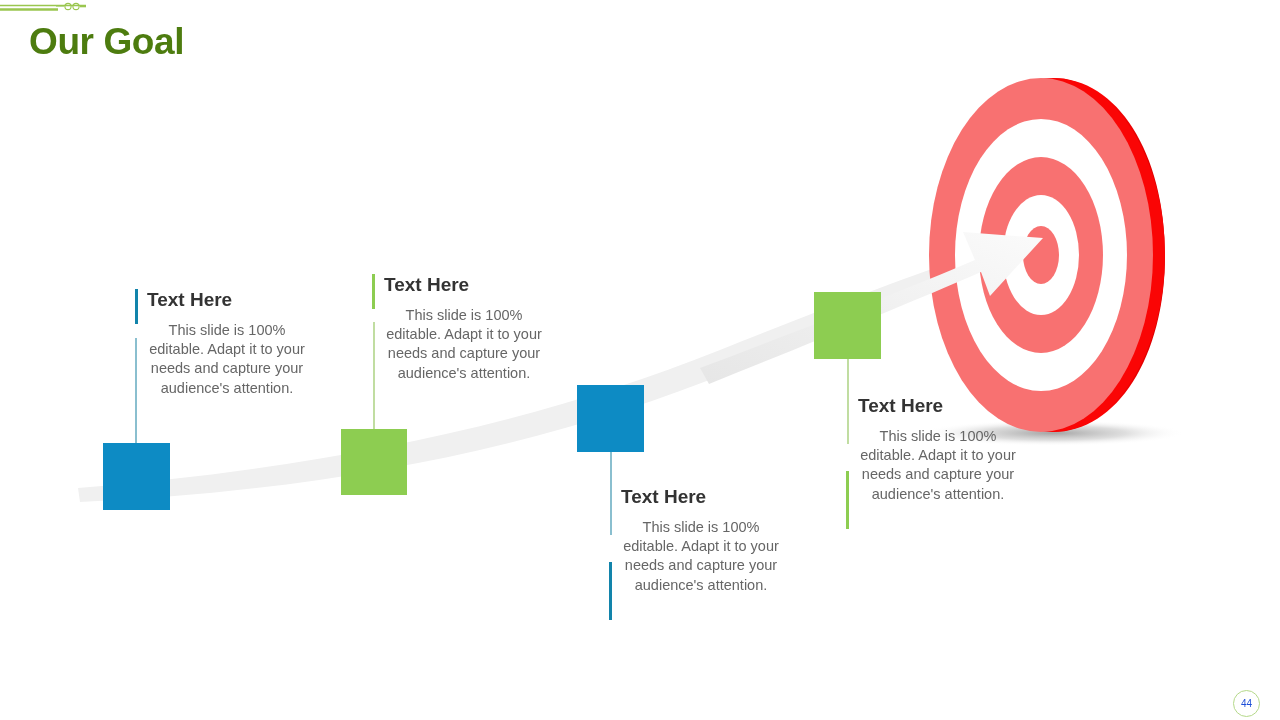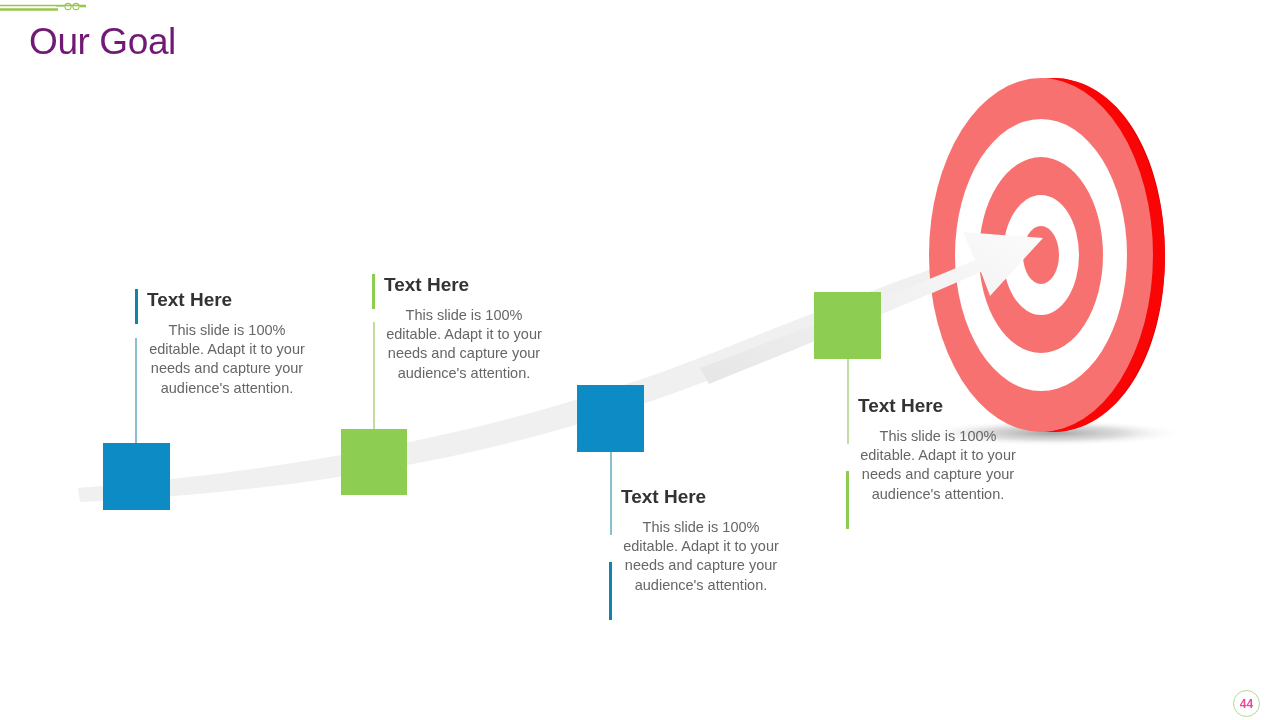--- a/index.html
+++ b/index.html
@@ -26,22 +26,22 @@
     width: 120px;
     height: 18px;
   }
 
   
   #title {
     position: absolute;
     left: 29px;
     top: 21px;
     font-size: 37px;
-    font-weight: normal;
-    color: #701a75;
+    font-weight: bold;
+    color: #4d7c0f;
     letter-spacing: -0.4px;
     white-space: nowrap;
     text-align: right;
   }
 
   
   #graphic {
     position: absolute;
     left: 0;
     top: 0;
@@ -83,27 +83,26 @@
 
   
   #pagenum {
     position: absolute;
     left: 1233px;
     top: 690px;
     width: 27px;
     height: 27px;
     border: 1px solid #b5d98a;
     border-radius: 50%;
-    color: #ec4899;
-    font-size: 12px;
+    color: #1d4ed8;
+    font-size: 10px;
     display: flex;
     align-items: center;
     justify-content: center;
     box-sizing: border-box;
-    font-weight: bold;
   }
 </style>
 </head>
 <body>
 
 <div id="slide">
 
   <svg id="deco" viewBox="0 0 120 18">
     <line x1="0" y1="5.5" x2="86" y2="5.5" stroke="#9ac64f" stroke-width="1.6"></line>
     <line x1="0" y1="9.5" x2="58" y2="9.5" stroke="#9ac64f" stroke-width="2.4"></line>

